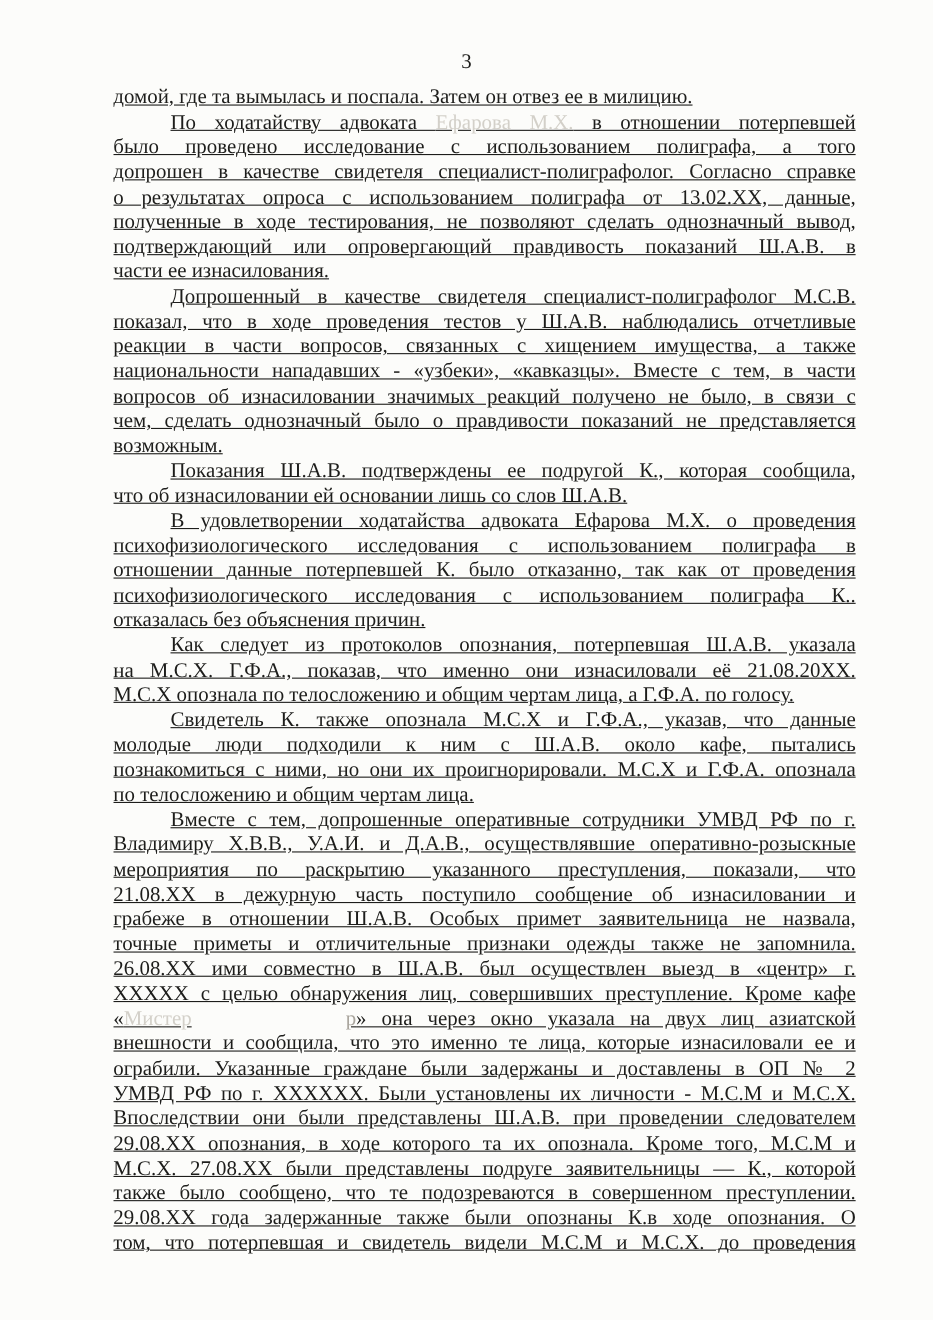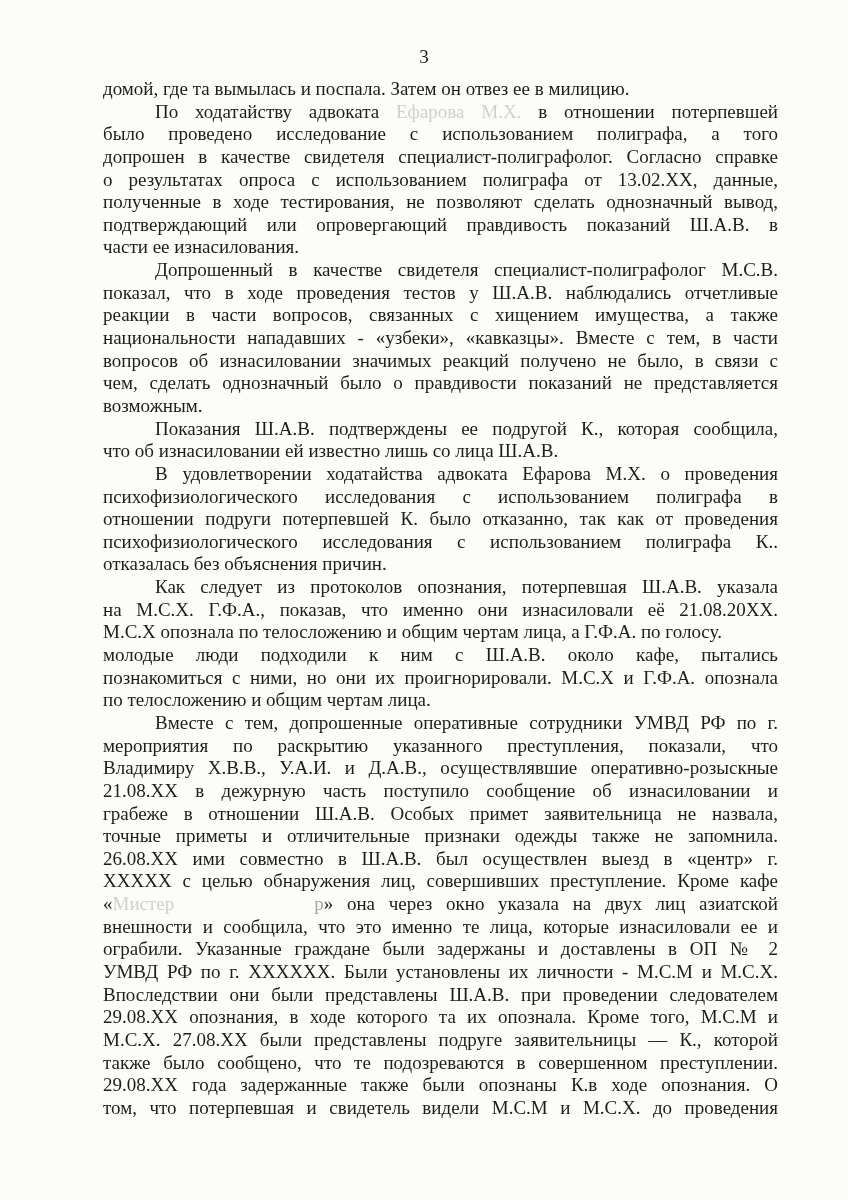--- a/index.html
+++ b/index.html
@@ -20,20 +20,21 @@
   .body-text {
     margin: 10px 70px 0 103px;   
     font-size: 19px;
     line-height: 22.65px;
   }
   .line {
     text-align: justify;
     height: 22.65px;
     overflow: hidden;
     white-space: normal;
+    text-decoration: underline;
   }
   .line.just { text-align-last: justify; }
   .line.indent { text-indent: 52px; }
   .tone-faded { color: #d3d0c9; }
   .tone-semi  { color: #a9a59d; }
   .tone-gap   { display: inline-block; width: 140px; height: 1px; }
 </style>
 </head>
 <body>
 
@@ -49,35 +50,36 @@
       <div class="line just">подтверждающий или опровергающий правдивость показаний Ш.А.В. в</div>
       <div class="line">части ее изнасилования.</div>
       <div class="line indent just">Допрошенный в качестве свидетеля специалист-полиграфолог М.С.В.</div>
       <div class="line just">показал, что в ходе проведения тестов у Ш.А.В. наблюдались отчетливые</div>
       <div class="line just">реакции в части вопросов, связанных с хищением имущества, а также</div>
       <div class="line just">национальности нападавших - «узбеки», «кавказцы». Вместе с тем, в части</div>
       <div class="line just">вопросов об изнасиловании значимых реакций получено не было, в связи с</div>
       <div class="line just">чем, сделать однозначный было о правдивости показаний не представляется</div>
       <div class="line">возможным.</div>
       <div class="line indent just">Показания Ш.А.В. подтверждены ее подругой К., которая сообщила,</div>
-      <div class="line">что об изнасиловании ей известно лишь со лица Ш.А.В.</div>
+      <div class="line">что об изнасиловании ей основании лишь со слов Ш.А.В.</div>
       <div class="line indent just">В удовлетворении ходатайства адвоката Ефарова М.Х. о проведения</div>
       <div class="line just">психофизиологического исследования с использованием полиграфа в</div>
-      <div class="line just">отношении подруги потерпевшей К. было отказанно, так как  от проведения</div>
+      <div class="line just">отношении данные потерпевшей К. было отказанно, так как  от проведения</div>
       <div class="line just">психофизиологического исследования с использованием полиграфа К..</div>
       <div class="line">отказалась без объяснения причин.</div>
       <div class="line indent just">Как следует из протоколов опознания, потерпевшая Ш.А.В. указала</div>
       <div class="line just">на М.С.Х. Г.Ф.А., показав, что именно они изнасиловали её 21.08.20ХХ.</div>
       <div class="line">М.С.Х опознала по телосложению и общим чертам лица, а Г.Ф.А. по голосу.</div>
+      <div class="line indent just">Свидетель К. также опознала М.С.Х и Г.Ф.А., указав, что данные</div>
       <div class="line just">молодые люди подходили к ним с Ш.А.В. около кафе, пытались</div>
       <div class="line just">познакомиться с ними, но они их проигнорировали. М.С.Х и Г.Ф.А. опознала</div>
       <div class="line">по телосложению и общим чертам лица.</div>
       <div class="line indent just">Вместе с тем, допрошенные оперативные сотрудники УМВД РФ по г.</div>
+      <div class="line just">Владимиру Х.В.В., У.А.И. и Д.А.В., осуществлявшие оперативно-розыскные</div>
       <div class="line just">мероприятия по раскрытию указанного преступления, показали, что</div>
-      <div class="line just">Владимиру Х.В.В., У.А.И. и Д.А.В., осуществлявшие оперативно-розыскные</div>
       <div class="line just">21.08.ХХ в дежурную часть поступило сообщение об изнасиловании и</div>
       <div class="line just">грабеже в отношении Ш.А.В. Особых примет заявительница не назвала,</div>
       <div class="line just">точные приметы и отличительные признаки одежды также не запомнила.</div>
       <div class="line just">26.08.ХХ ими совместно в Ш.А.В. был осуществлен выезд в «центр» г.</div>
       <div class="line just">ХХХХХ с целью обнаружения лиц, совершивших преступление. Кроме кафе</div>
       <div class="line just"><span>«</span><span class="tone-faded">Мистер</span><span class="tone-gap"></span><span class="tone-semi">р</span><span>» она через окно указала на двух лиц азиатской</span></div>
       <div class="line just">внешности и сообщила, что это именно те лица, которые изнасиловали ее и</div>
       <div class="line just">ограбили. Указанные граждане были задержаны и доставлены в ОП № 2</div>
       <div class="line just">УМВД РФ по г. ХХХХХХ. Были установлены их личности - М.С.М и М.С.Х.</div>
       <div class="line just">Впоследствии они были представлены Ш.А.В. при проведении следователем</div>

